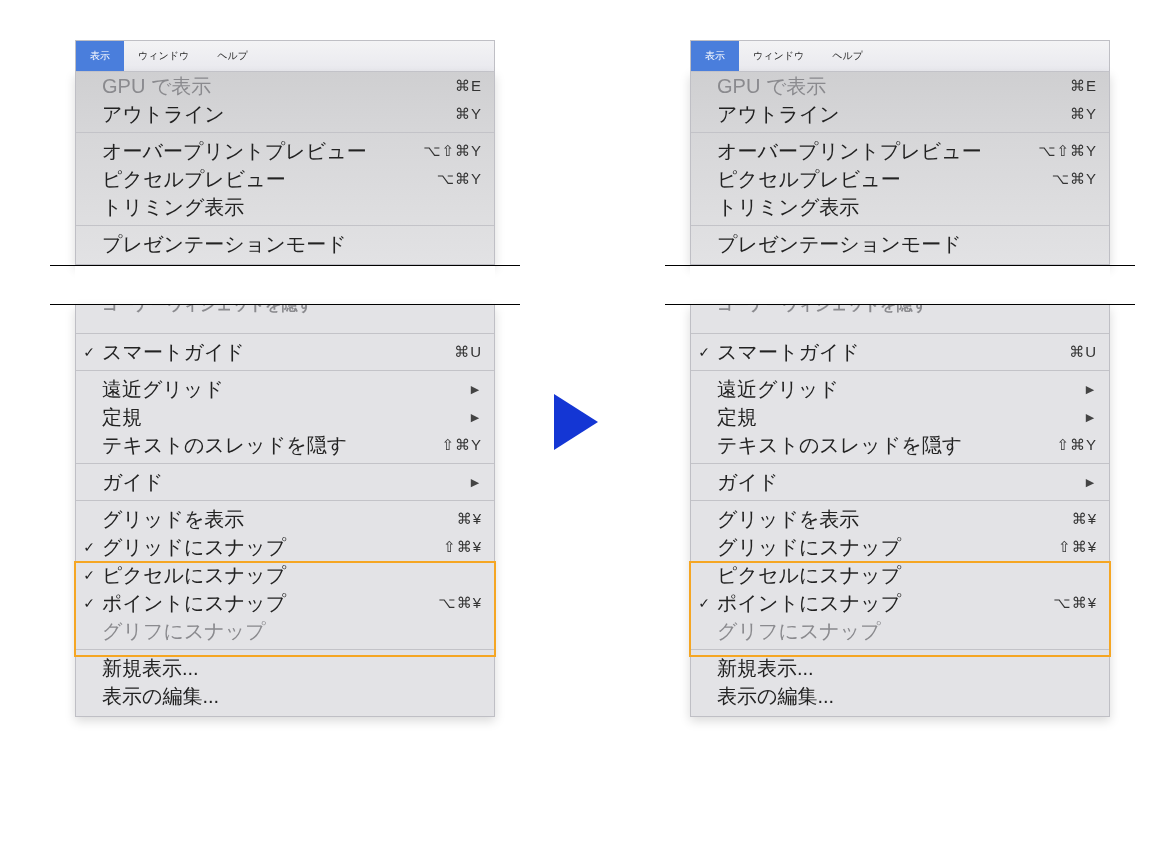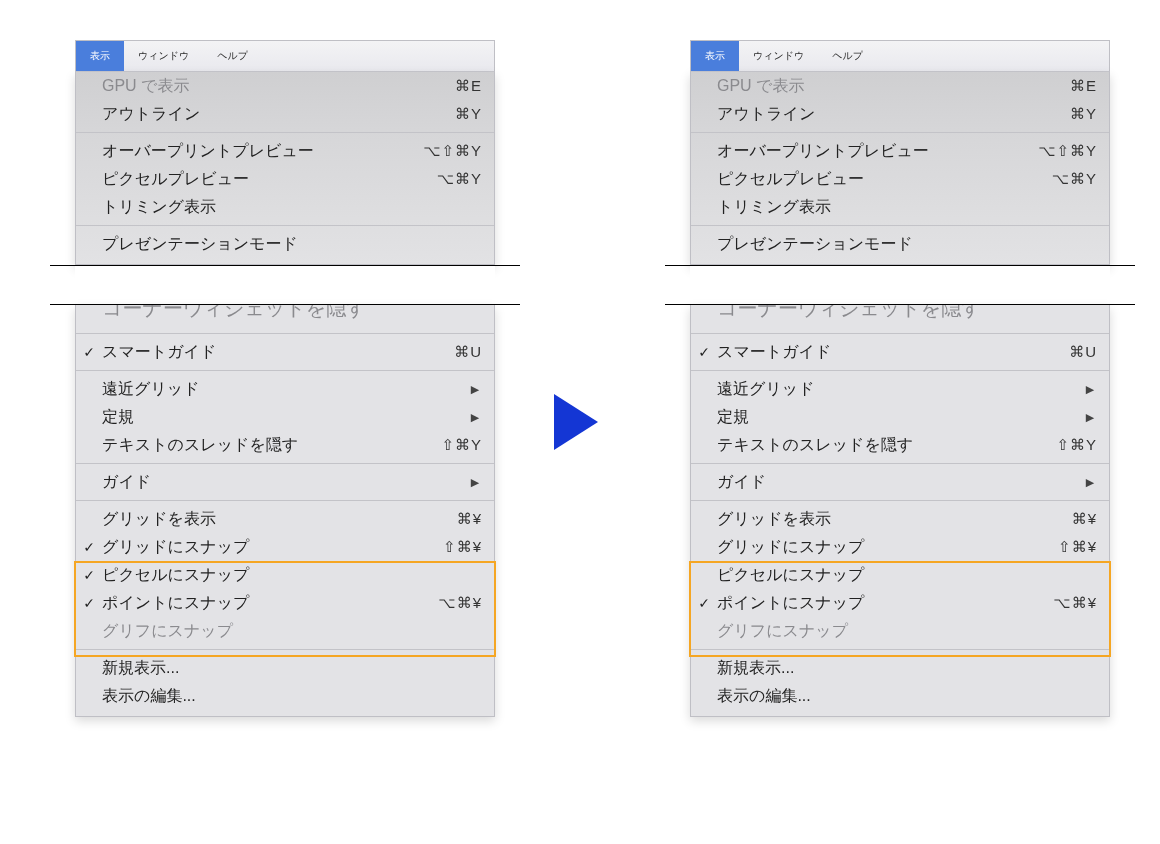--- a/index.html
+++ b/index.html
@@ -72,21 +72,21 @@
     z-index: 2;
   }
   .check {
     width: 26px;
     text-align: center;
     font-size: 14px;
     color: #222;
   }
   .label {
     flex: 1;
-    font-size: 16px;
+    font-size: 20px;
     color: #222;
   }
   .label.disabled { color: #8a8a8e; }
   .shortcut {
     font-size: 15px;
     color: #333;
     letter-spacing: 1px;
     font-family: "Helvetica Neue", Arial, sans-serif;
     white-space: nowrap;
   }
@@ -116,23 +116,24 @@
   .gap::after  { bottom: 0; }
   .cutrow {
     position: relative;
     height: 24px;
     overflow: hidden;
   }
   .cutlabel {
     position: absolute;
     left: 26px;
     top: -10px;
-    font-size: 20px;
+    font-size: 16px;
     color: #8a8a8e;
     white-space: nowrap;
+    font-weight: bold;
   }
 
   
   .highlight {
     position: absolute;
     border: 2px solid #f5a623;
     left: -2px;
     right: -2px;
     height: 92px;
     pointer-events: none;

